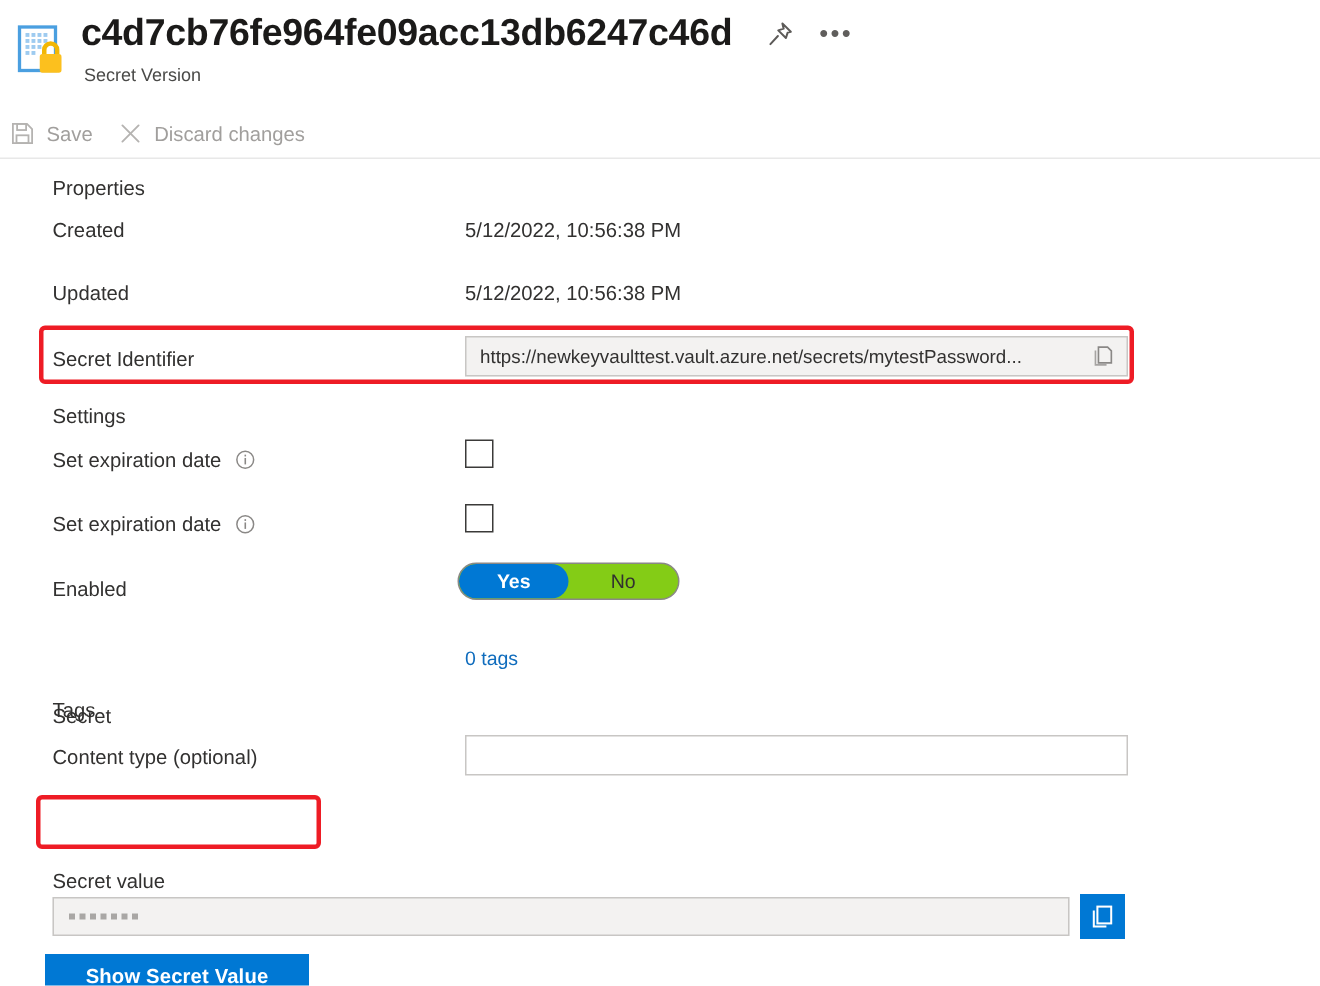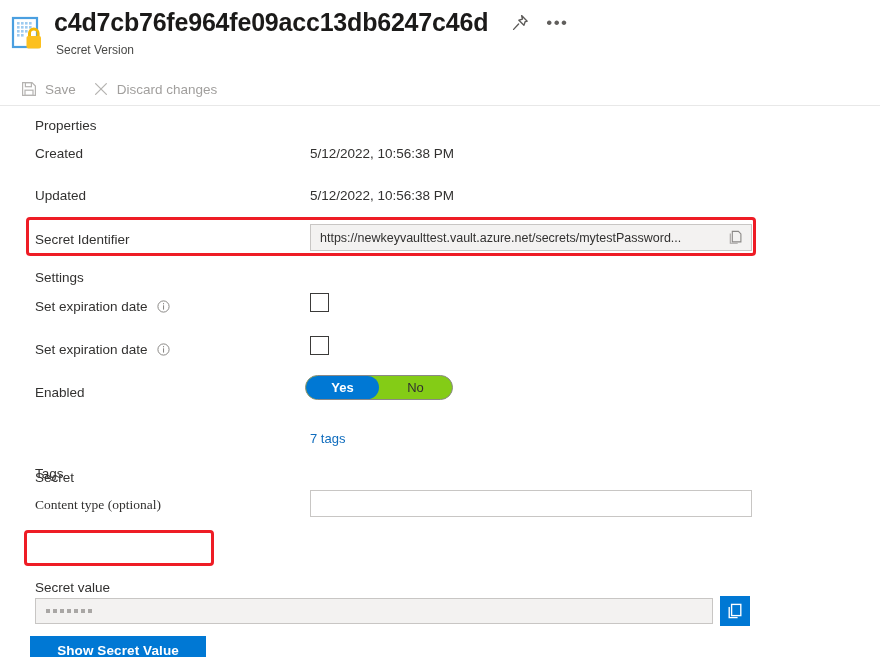--- a/index.html
+++ b/index.html
@@ -65,21 +65,21 @@
   }
 
   
   .commandbar {
     position: absolute;
     left: 0; top: 74px;
     width: 880px;
     height: 30px;
     display: flex;
     align-items: center;
-    padding-left: 20px;
+    padding-left: 6px;
   }
   .cmd {
     display: flex;
     align-items: center;
     height: 30px;
     margin-right: 16px;
     color: #a19f9d;
     font-size: 13.5px;
     cursor: default;
   }
@@ -370,26 +370,26 @@
   <div class="checkbox" style="left:310px; top:226px;"></div>
 
   <div class="row-label" style="top:275px;">Enabled</div>
   <div class="toggle" style="left:305px; top:265px;">
     <span class="opt on">Yes</span>
     <span class="opt">No</span>
   </div>
 
   <div class="row-label" style="top:320px;margin-top:36px;">Tags</div>
   <div class="row-value" style="top:321px;">
-    <span class="link">7 tags</span>
+    <span class="link">0 tags</span>
   </div>
 
   <div class="section-head" style="top:360px;">Secret</div>
 
-  <div class="row-label" style="top:387px;font-family:Liberation Serif, serif;">Content type (optional)</div>
+  <div class="row-label" style="top:387px;">Content type (optional)</div>
   <input class="text-input" style="left: 310px; top: 380px; width: 442px; height: 27px;" value="">
 
   <button class="primary-btn" style="left:30px; top:526px; width:176px; height:28px;">Show Secret Value</button>
 
   <div class="row-label" style="top:470px;">Secret value</div>
 
   <div class="secret-field" style="left:35px; top:488px; width:678px; height:26px;">
     <span class="dots">
       <span></span>
         <span></span>

